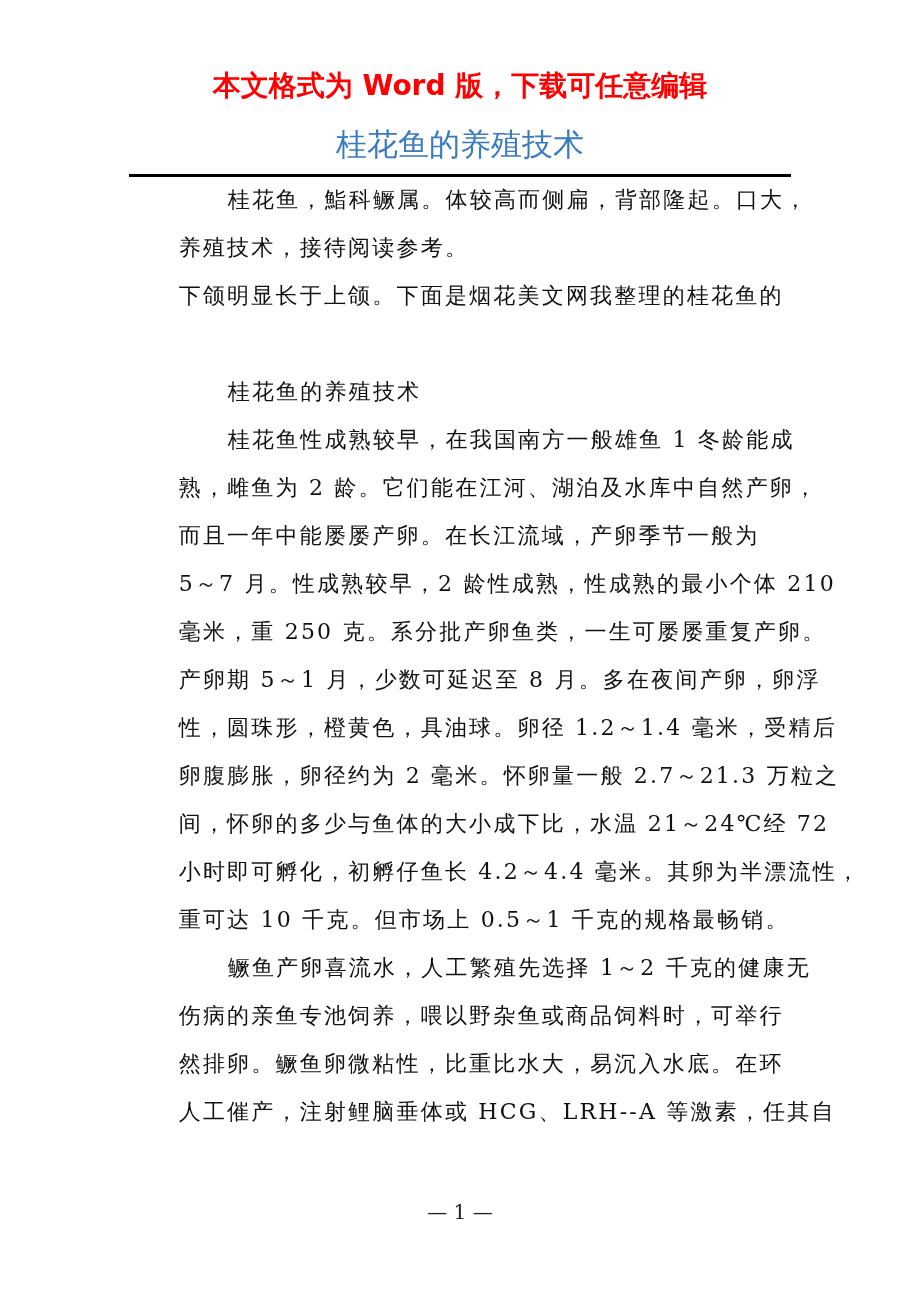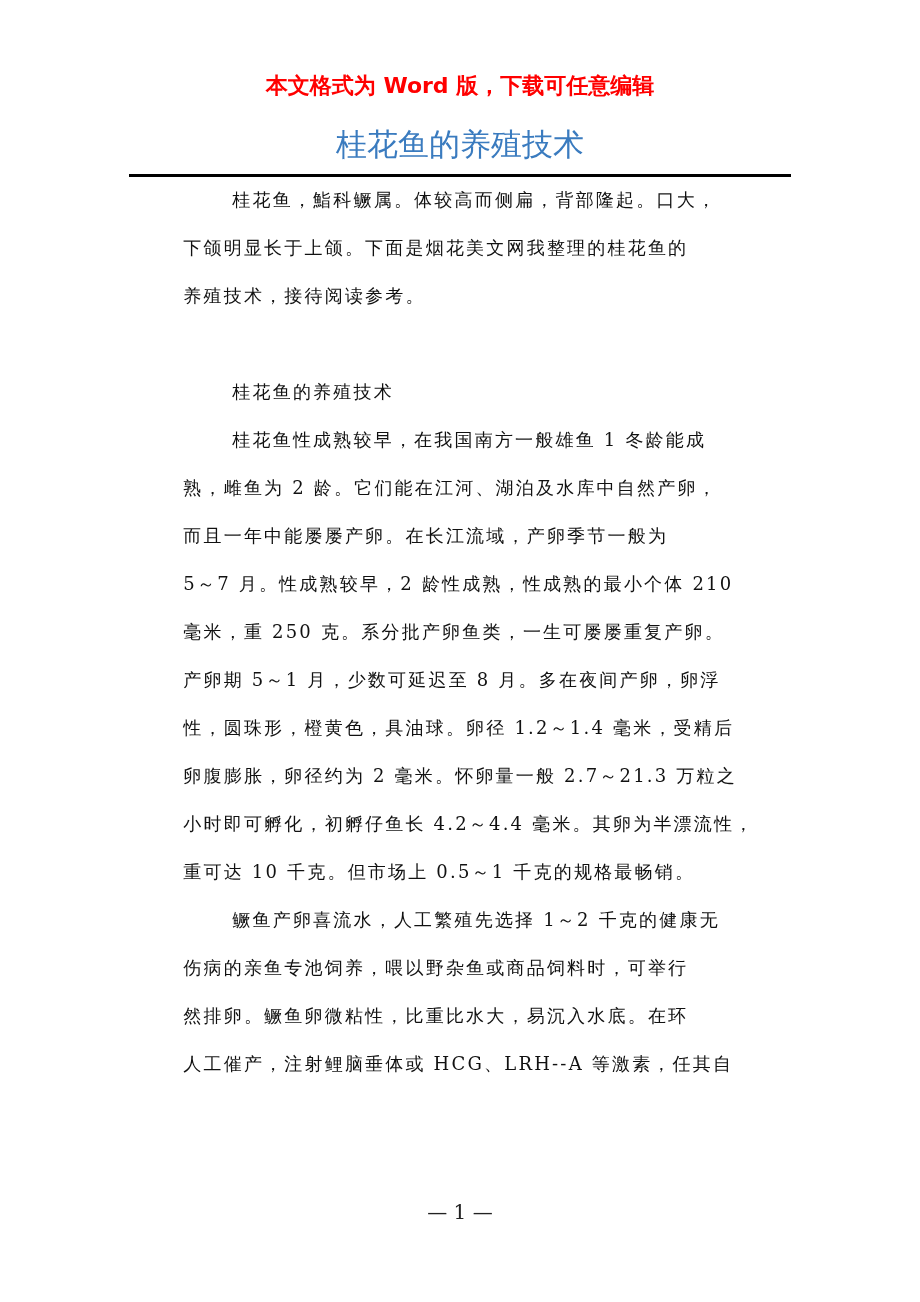--- a/index.html
+++ b/index.html
@@ -23,21 +23,21 @@
       background: #ffffff;
     }
     .banner {
       position: absolute;
       top: 66px;
       left: 0;
       width: 920px;
       text-align: center;
       font-family: "DejaVu Sans", "Liberation Sans", sans-serif;
       font-weight: bold;
-      font-size: 22px;
+      font-size: 28px;
       line-height: 40px;
       letter-spacing: 0px;
     }
     .title {
       position: absolute;
       top: 119px;
       left: 0;
       width: 920px;
       text-align: center;
       font-family: "DejaVu Sans", "Liberation Sans", sans-serif;
@@ -48,23 +48,23 @@
       position: absolute;
       top: 174px;
       left: 129px;
       width: 662px;
       height: 3px;
       background: #000000;
     }
     .body-text {
       position: absolute;
       top: 176px;
-      left: 141px;
+      left: 127px;
       width: 650px;
-      font-size: 18px;
+      font-size: 22px;
       line-height: 48px;
       letter-spacing: 2.2px;
     }
     .para {
       margin: 0;
       padding: 0;
       text-indent: 2.35em;
       text-align: left;
     }
     .para.blank {
@@ -100,39 +100,40 @@
   <div class="title">
     <span style="color:#3a7bbf">桂花鱼的养殖技术</span>
   </div>
 
   <div class="rule"></div>
 
   <div class="body-text">
 
     <div class="para">
       <span class="line first">桂花鱼，鮨科鳜属。体较高而侧扁，背部隆起。口大，</span>
+      <span class="line">养殖技术，接待阅读参考。</span>
       <span class="line">下颌明显长于上颌。下面是烟花美文网我整理的桂花鱼的</span>
-      <span class="line">养殖技术，接待阅读参考。</span>
     </div>
 
     <div class="para blank"></div>
 
     <div class="para">
       <span class="line first">桂花鱼的养殖技术</span>
     </div>
 
     <div class="para">
       <span class="line first">桂花鱼性成熟较早，在我国南方一般雄鱼 1 冬龄能成</span>
       <span class="line">熟，雌鱼为 2 龄。它们能在江河、湖泊及水库中自然产卵，</span>
       <span class="line">而且一年中能屡屡产卵。在长江流域，产卵季节一般为</span>
       <span class="line">5～7 月。性成熟较早，2 龄性成熟，性成熟的最小个体 210</span>
       <span class="line">毫米，重 250 克。系分批产卵鱼类，一生可屡屡重复产卵。</span>
       <span class="line">产卵期 5～1 月，少数可延迟至 8 月。多在夜间产卵，卵浮</span>
       <span class="line">性，圆珠形，橙黄色，具油球。卵径 1.2～1.4 毫米，受精后</span>
       <span class="line">卵腹膨胀，卵径约为 2 毫米。怀卵量一般 2.7～21.3 万粒之</span>
+      <span class="line">间，怀卵的多少与鱼体的大小成下比，水温 21～24℃经 72</span>
       <span class="line">小时即可孵化，初孵仔鱼长 4.2～4.4 毫米。其卵为半漂流性，</span>
       <span class="line">重可达 10 千克。但市场上 0.5～1 千克的规格最畅销。</span>
     </div>
 
     <div class="para">
       <span class="line first">鳜鱼产卵喜流水，人工繁殖先选择 1～2 千克的健康无</span>
       <span class="line">伤病的亲鱼专池饲养，喂以野杂鱼或商品饲料时，可举行</span>
       <span class="line">然排卵。鳜鱼卵微粘性，比重比水大，易沉入水底。在环</span>
       <span class="line">人工催产，注射鲤脑垂体或 HCG、LRH--A 等激素，任其自</span>
     </div>

